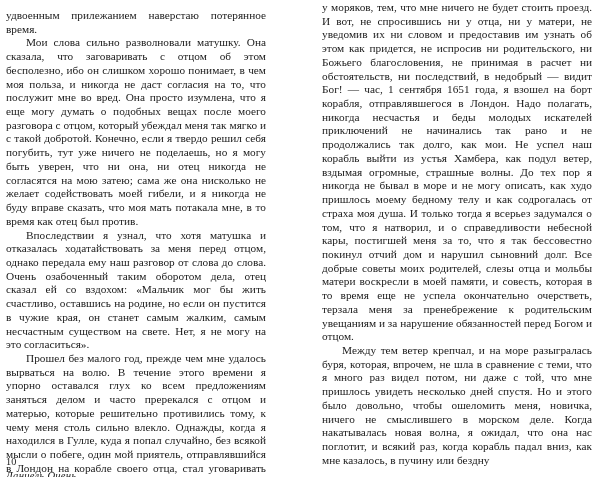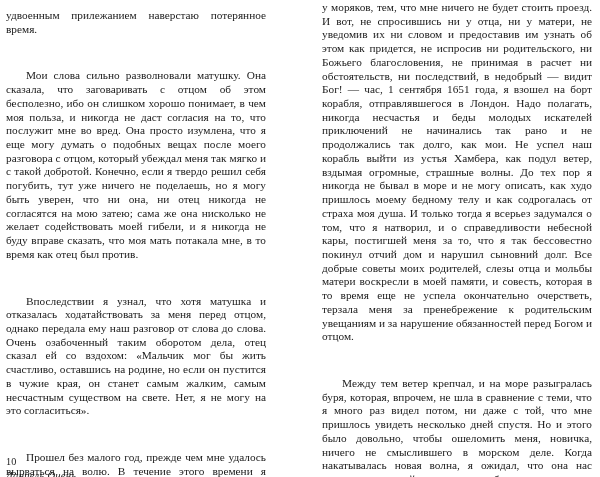--- a/index.html
+++ b/index.html
@@ -54,21 +54,20 @@
     hyphens: manual;
     padding-top: 1px;
   }
 
   .body-text p {
     margin: 0;
     text-indent: 0;
   }
   .body-text p.indent {
     text-indent: 20px;
-    margin-top: 33px;
   }
 
   .footer {
     position: absolute;
     bottom: 8px;
     height: 14px;
     line-height: 14px;
     font-size: 10.4px;
     display: flex;
     flex-direction: column;

